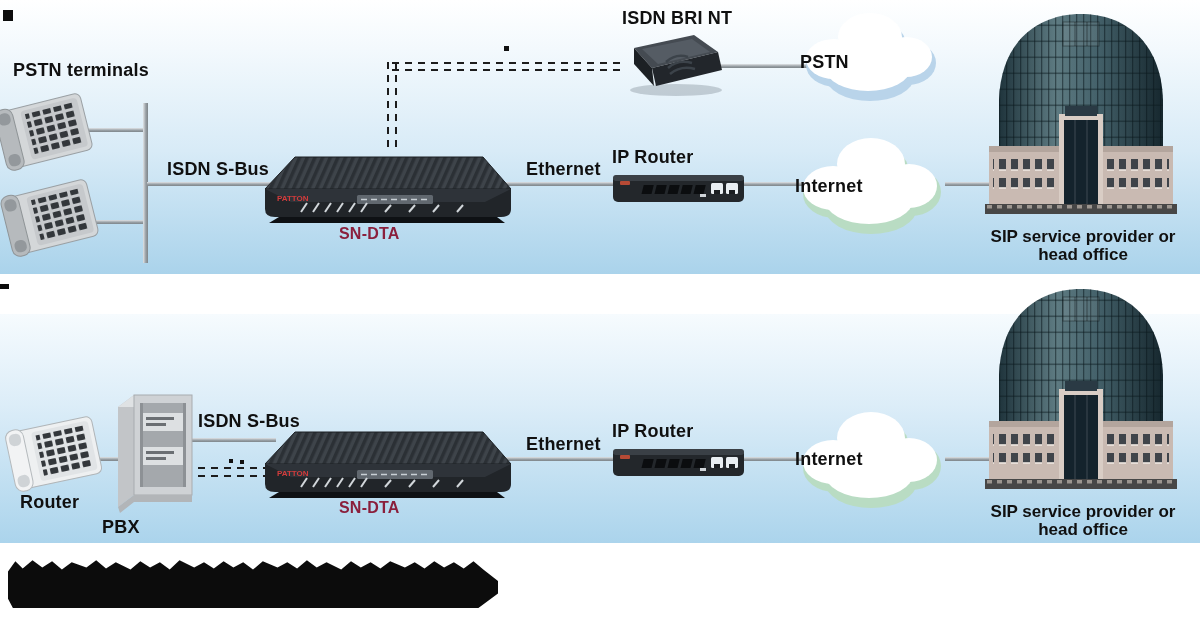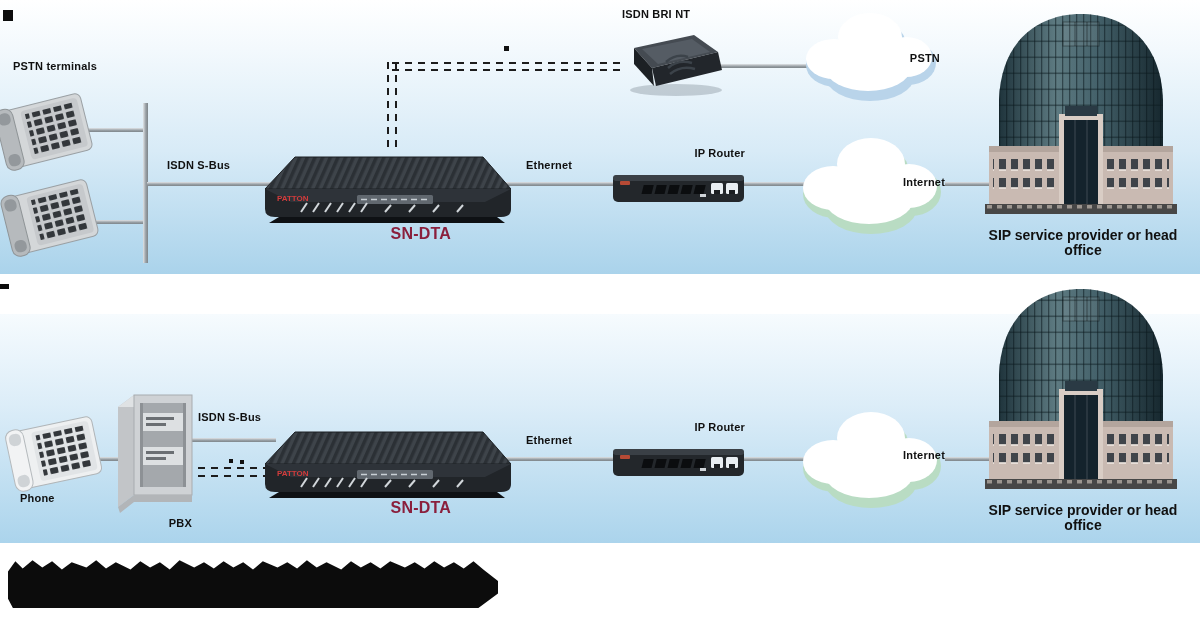--- a/index.html
+++ b/index.html
@@ -3,24 +3,24 @@
 <meta charset="utf-8">
 <style>
   html,body{margin:0;padding:0}
   body{
     position:relative;width:1200px;height:620px;overflow:hidden;background:#ffffff;
     font-family:"Liberation Sans",sans-serif;color:#111;
   }
   .panel{position:absolute;left:0;width:1200px;z-index:0}
   .panel.top{top:0;height:274px;background:linear-gradient(180deg,#ffffff 0%,#f3f9fd 18%,#d8ebf7 55%,#aad3eb 100%)}
   .panel.bottom{top:314px;height:229px;background:linear-gradient(180deg,#f6fbfe 0%,#dcedf8 40%,#abd4ec 100%)}
-  .lbl{position:absolute;z-index:3;font-size:11px;font-weight:700;letter-spacing:.2px;white-space:nowrap;color:#101010}
-  .lbl.center{text-align:right;white-space:nowrap}
+  .lbl{position:absolute;z-index:3;font-size:18px;font-weight:700;letter-spacing:.2px;white-space:nowrap;color:#101010}
+  .lbl.center{text-align:left;white-space:nowrap}
   .lbl.red{color:#8a1f3c;font-size:16px}
-  .caption{position:absolute;z-index:3;width:190px;text-align:center;font-size:14px;font-weight:700;line-height:1.07;color:#101010}
+  .caption{position:absolute;z-index:3;width:190px;text-align:center;font-size:17px;font-weight:700;line-height:1.07;color:#101010}
   .wire{position:absolute;z-index:1;height:4px;background:linear-gradient(180deg,#e0e4e7 0%,#9aa1a6 55%,#7d858a 100%)}
   .wirev{position:absolute;z-index:1;width:5px;background:linear-gradient(90deg,#e0e4e7 0%,#9aa1a6 55%,#7d858a 100%)}
   .dashx{position:absolute;z-index:1;height:2px;background:repeating-linear-gradient(90deg,#1c1c1c 0 7px,transparent 7px 13px)}
   .dashy{position:absolute;z-index:1;width:2px;background:repeating-linear-gradient(180deg,#1c1c1c 0 7px,transparent 7px 13px)}
   .dot{position:absolute;z-index:2;background:#111}
   .dev{position:absolute;z-index:2}
   .banner{
     position:absolute;z-index:4;left:8px;top:556px;width:490px;height:52px;background:#0c0c0c;
     clip-path:polygon(0 30%,1.5% 10%,3% 24%,5% 8%,7% 22%,9% 10%,11% 26%,13% 12%,16% 22%,18% 8%,20% 24%,22% 12%,25% 26%,27% 10%,29% 22%,31% 12%,33% 26%,35% 8%,38% 22%,40% 12%,42% 24%,44% 10%,46% 22%,48% 12%,50% 26%,52% 10%,55% 22%,57% 12%,59% 24%,61% 8%,63% 22%,65% 12%,68% 26%,70% 10%,72% 22%,74% 12%,76% 24%,78% 10%,81% 22%,83% 12%,85% 24%,87% 10%,89% 22%,91% 12%,93% 24%,95% 10%,97% 26%,100% 48%,100% 72%,96% 100%,1% 100%,0 82%);
   }
@@ -215,21 +215,21 @@
 <svg class="dev" style="left:2px;top:412px" width="106" height="86" viewBox="0 0 106 86">
   <g transform="rotate(-12 53 43)">
     <rect x="14" y="12" width="82" height="58" rx="6" fill="#eef0f1" stroke="#b0b5b8"></rect>
     <rect x="34" y="16" width="58" height="50" rx="4" fill="#e1e4e6"></rect>
     <rect x="38" y="20" width="50" height="42" fill="url(#p-keys-dark)"></rect>
     <rect x="8" y="10" width="18" height="62" rx="8" fill="#f2f3f4" stroke="#b5babd"></rect>
     <rect x="11" y="14" width="12" height="12" rx="5" fill="#cfd3d6"></rect>
     <rect x="11" y="56" width="12" height="12" rx="5" fill="#cfd3d6"></rect>
   </g>
 </svg>
-<div class="lbl" style="left:20px;top:492px">Phone</div>
+<div class="lbl" style="left:20px;top:492px">Router</div>
 <div class="wire" style="left:92px;top:457px;width:34px"></div>
 
 <svg class="dev" style="left:110px;top:391px" width="90" height="125" viewBox="0 0 90 125">
   <polygon points="8,16 24,4 24,104 8,116" fill="#c2c5c8"></polygon>
   <polygon points="8,16 24,4 82,4 66,16" fill="#dfe2e4"></polygon>
   <rect x="24" y="4" width="58" height="100" fill="#cfd2d5" stroke="#a8acaf"></rect>
   <rect x="30" y="12" width="46" height="84" fill="#a4a8ac"></rect>
   <rect x="30" y="12" width="3" height="84" fill="#8d9195"></rect>
     <rect x="73" y="12" width="3" height="84" fill="#8d9195"></rect>
   <rect x="33" y="22" width="40" height="18" fill="#dde0e2"></rect>

